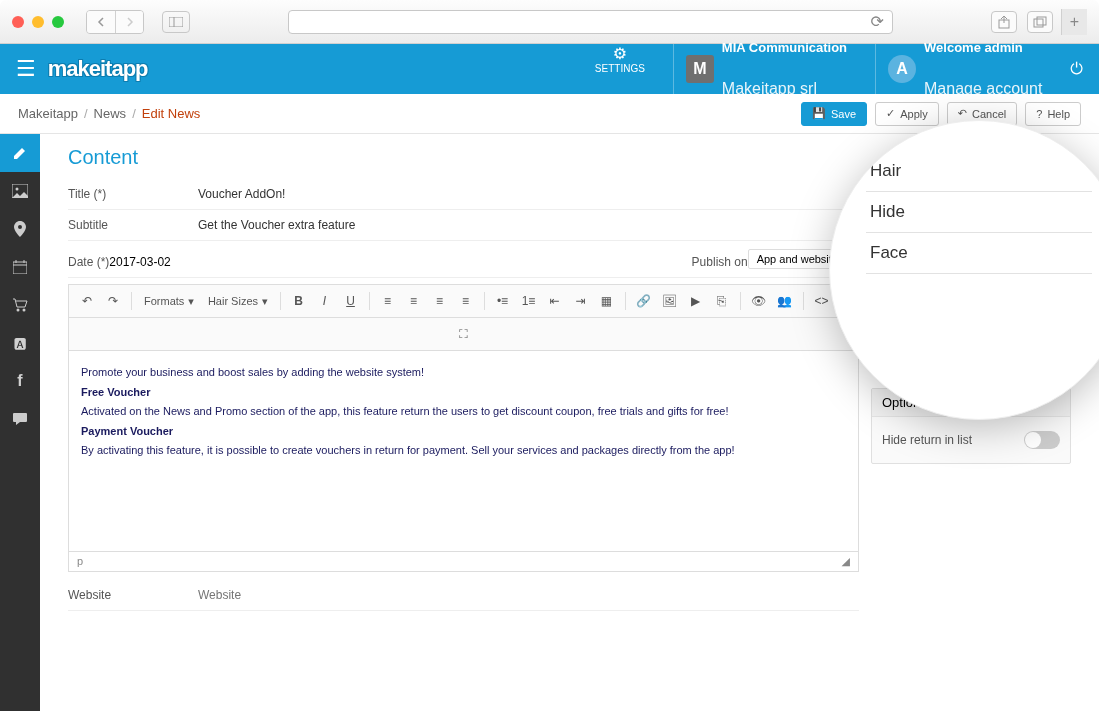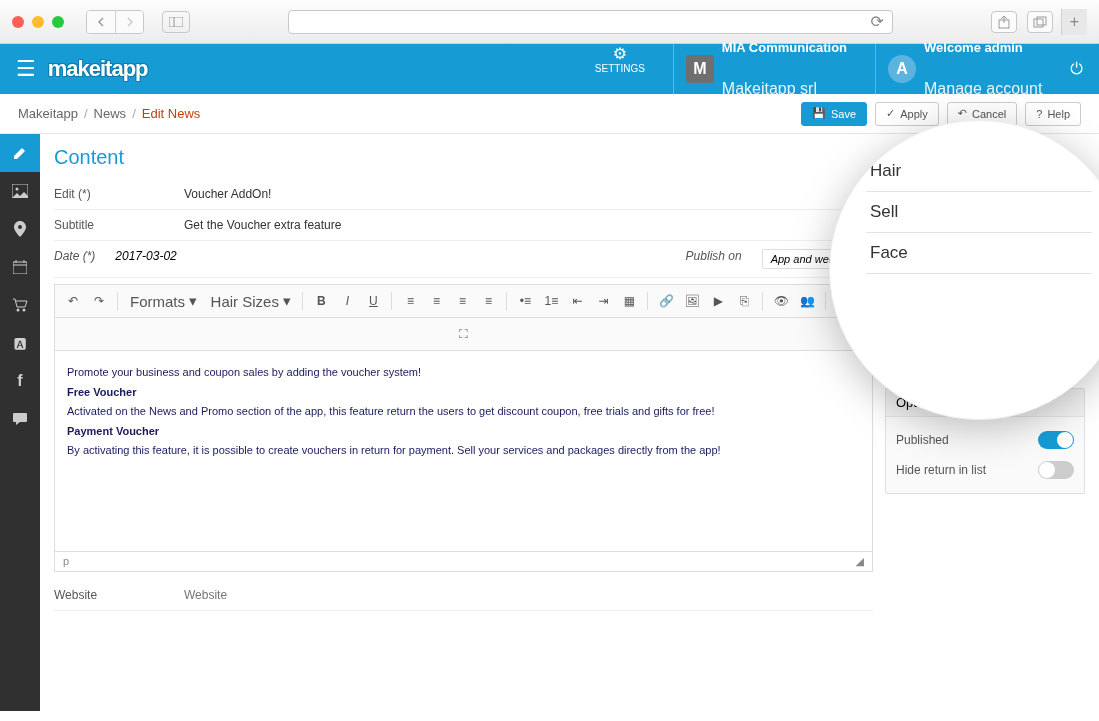--- a/index.html
+++ b/index.html
@@ -39,39 +39,39 @@
 .crumbbar .current{ color:#c2410c;}
 .crumbactions { margin-left:auto; display:flex; gap:8px; align-items:center;}
 .btn { height:24px; padding:0 10px; border:1px solid #ccc; border-radius:3px; background:#fff; display:flex; align-items:center; gap:5px; font-size:11px; cursor:pointer; color:#555;}
 .btn.primary { background:#169bd5; border-color:#169bd5; color:#fff;}
 
 
 .main { display:flex; height: calc(721px - 44px - 50px - 40px - 10px); }
 .icon-rail { width:40px; background:#303030; display:flex; flex-direction:column;}
 .rail-item { height:38px; display:flex; align-items:center; justify-content:center; color:#d0d0d0; cursor:pointer;}
 .rail-item.active { background:#169bd5; color:#fff;}
-.content { flex:1; padding:12px 14px; display:flex; gap:12px; position:relative;}
+.content { flex:1; padding:12px 28px; display:flex; gap:12px; position:relative;}
 .left-panel { flex:1; display:flex; flex-direction:column;}
 .right-panel { width:200px; display:flex; flex-direction:column; gap:12px;}
 
 .panel-title { font-size:20px; color:#169bd5; margin-bottom:10px;}
 .form-row { display:flex; align-items:center; border-bottom:1px solid #eee; padding:8px 0; font-size:12px;}
 .form-row .lbl { width:130px; color:#555;}
 .form-row input[type=text] { border:none; outline:none; font-size:12px; color:#333; flex:1;}
 .daterow { display:flex; gap:40px; padding:8px 0; border-bottom:1px solid #eee; font-size:12px;}
-.daterow .part { display:flex; align-items:flex-start; gap:20px;font-style:italic;}
+.daterow .part { display:flex; align-items:flex-end; }
 .daterow .lbl{ color:#555;}
 .select { border:1px solid #ddd; padding:3px 20px 3px 8px; font-size:11px; border-radius:2px; position:relative;}
 
 
 .editor-wrap { border:1px solid #ddd; margin-top:6px;}
 .toolbar { display:flex; flex-wrap:wrap; align-items:center; gap:2px; padding:4px 6px; border-bottom:1px solid #ddd; background:#fafafa;}
 .tbtn { min-width:24px; height:24px; display:flex; align-items:center; justify-content:center; color:#555; font-size:12px; cursor:pointer; border-radius:2px;}
 .tsep { width:1px; height:18px; background:#ddd; margin:0 4px;}
-.tdrop { padding:0 6px; font-size:15px; color:#555; display:flex; align-items:center; gap:4px; cursor:pointer;text-align:center;}
+.tdrop { padding:0 6px; font-size:11px; color:#555; display:flex; align-items:center; gap:4px; cursor:pointer;text-align:center;}
 .toolbar2 { padding:4px 8px; border-bottom:1px solid #ddd; background:#fafafa;}
 .editor-body { padding:10px 12px; font-size:11px; color:#1a1a5e; min-height:200px; line-height:1.5;}
 .editor-body b { color:#1a1a5e; display:block; margin:0 0 2px;}
 .editor-body p { margin:3px 0;}
 .statusbar { border-top:1px solid #ddd; padding:3px 8px; font-size:11px; color:#888; display:flex; justify-content:space-between;}
 
 
 .card { border:1px solid #e0e0e0; background:#fafafa; border-radius:2px;}
 .card-head { padding:6px 10px; font-size:13px; font-weight:500; border-bottom:1px solid #e5e5e5; background:#f2f2f2;}
 .card-body { padding:8px 10px; font-size:12px; color:#555;}
@@ -234,21 +234,21 @@
           <path d="M2 1h12a1 1 0 011 1v7a1 1 0 01-1 1H8l-4 3v-3H2a1 1 0 01-1-1V2a1 1 0 011-1z" fill="#ccc"></path>
         </svg>
       </div>
   </div>
 
   <div class="content">
     <div class="left-panel">
       <div class="panel-title">Content</div>
 
       <div class="form-row">
-        <span class="lbl">Edit (*)</span>
+        <span class="lbl">Title (*)</span>
         <input type="text" value="Voucher AddOn!" style="">
       </div>
       <div class="form-row">
         <span class="lbl">Subtitle</span>
         <input type="text" value="Get the Voucher extra feature" style="">
       </div>
       <div class="daterow">
         <div class="part">
           <span class="lbl">Date (*)</span>
           <span>2017-03-02</span>
@@ -295,21 +295,21 @@
           <div class="tsep"></div>
           <div class="tbtn">👁</div>
           <div class="tbtn">👥</div>
           <div class="tsep"></div>
           <div class="tbtn">&lt;&gt;</div>
         </div>
         <div class="toolbar2">
           <div class="tbtn">⛶</div>
         </div>
         <div class="editor-body">
-          <p>Promote your business and coupon sales by adding the voucher system!</p>
+          <p>Promote your business and boost sales by adding the website system!</p>
           <b>Free Voucher</b>
           <p>Activated on the News and Promo section of the app, this feature return the users to get discount coupon, free trials and gifts for free!</p>
           <b>Payment Voucher</b>
           <p>By activating this feature, it is possible to create vouchers in return for payment. Sell your services and packages directly from the app!</p>
         </div>
         <div class="statusbar">
           <span>p</span>
           <span>◢</span>
         </div>
       </div>
@@ -319,38 +319,32 @@
         <input type="text" style="color: rgb(170, 170, 170);" placeholder="Website">
       </div>
     </div>
 
     <div class="right-panel">
       <div style="height:230px;"></div>
       <div class="card">
         <div class="card-head">Options</div>
         <div class="card-body">
           <div class="opt-row">
-            <span>Published</span>
-            <div class="toggle on">
-                <div class="knob"></div>
-              </div>
-          </div>
-          <div class="opt-row">
             <span>Hide return in list</span>
             <div class="toggle">
                 <div class="knob"></div>
               </div>
           </div>
         </div>
       </div>
     </div>
   </div>
 </div>
 
 <div class="magnifier">
   <div class="magnifier-inner">
     <ul class="mag-list">
       <li>Hair</li>
-      <li>Sell</li>
+      <li>Hide</li>
       <li>Face</li>
     </ul>
   </div>
 </div>
 
 </body></html>

